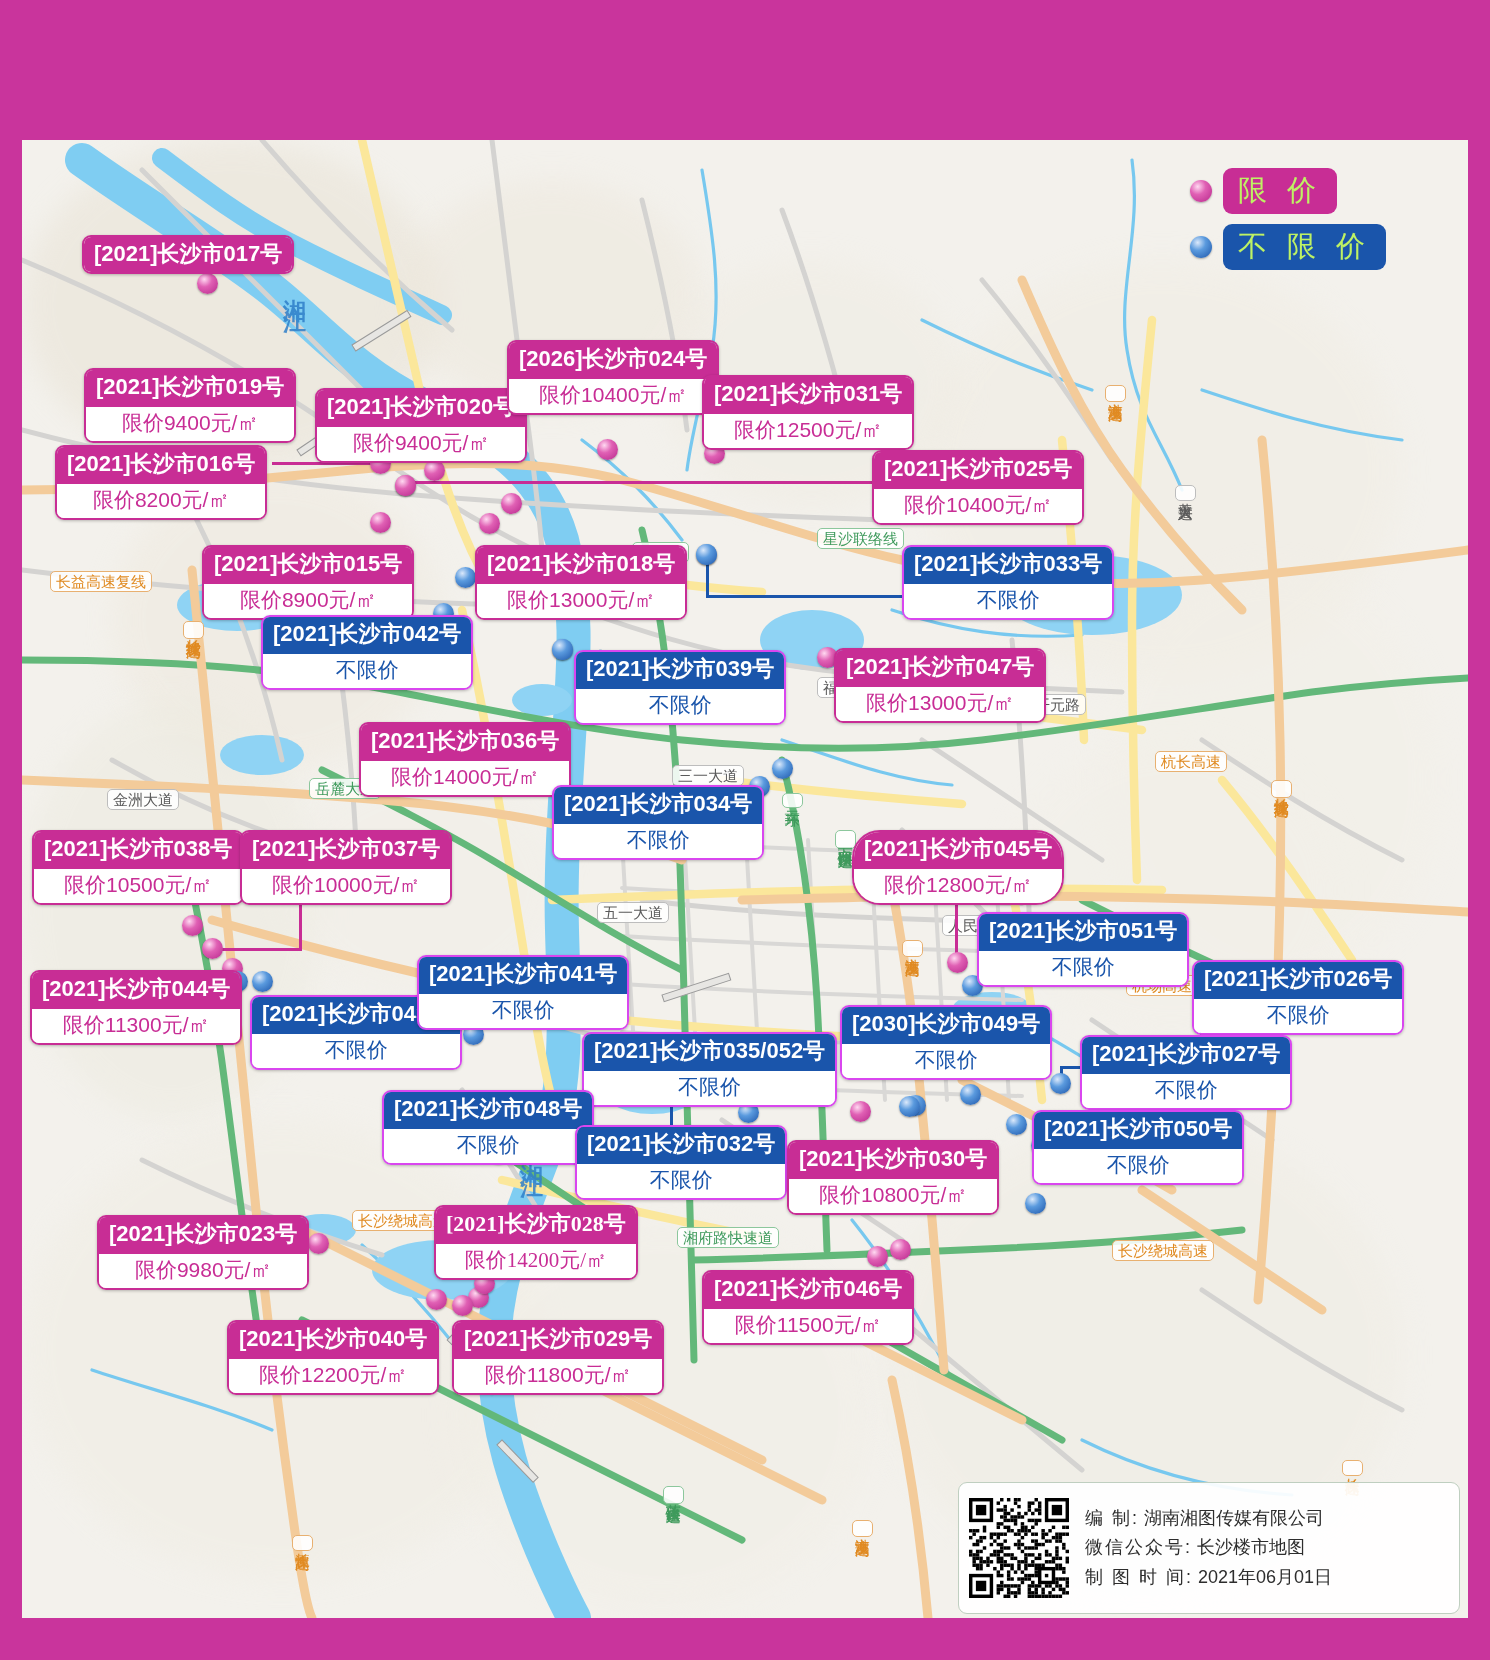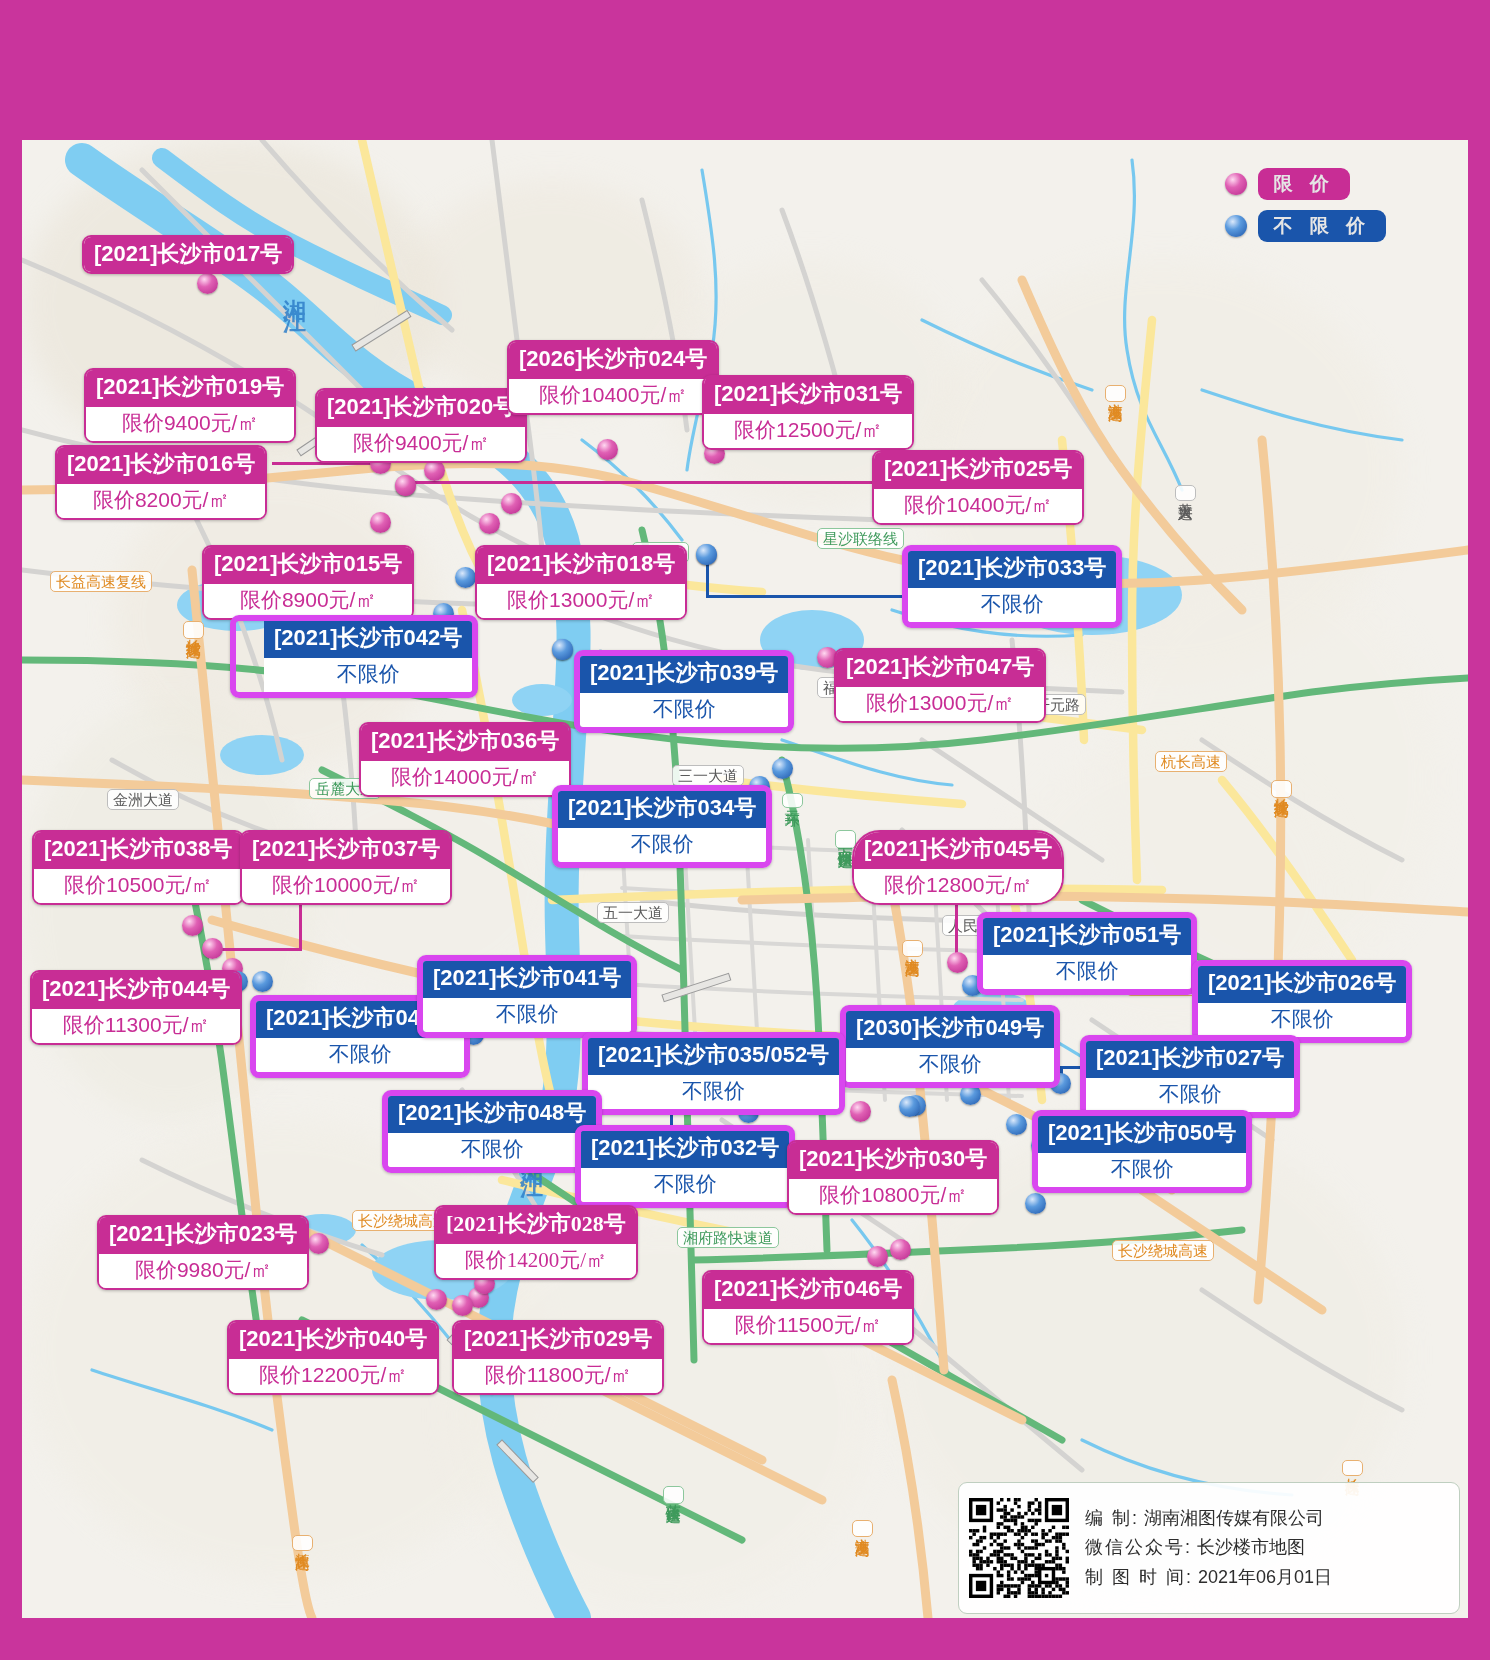--- a/index.html
+++ b/index.html
@@ -68,34 +68,34 @@
     font-size:22px;font-weight:bold;color:#ffffff;
     padding:4px 10px 5px;line-height:1.18;text-align:center;
   }
   .callout .bd{
     font-size:21px;padding:4px 10px 5px;line-height:1.18;text-align:center;
     background:#ffffff;
   }
   .callout.pink{border:2px solid #c82d95;box-shadow:0 1px 3px rgba(0,0,0,.25);}
   .callout.pink .hd{background:#c82d95;}
   .callout.pink .bd{color:#c82d95;border-top:2px solid #c82d95;}
-  .callout.blue{border:6px solid #d946ef;box-shadow:0 1px 3px rgba(0,0,0,.25);}
+  .callout.blue{border:2px solid #d946ef;box-shadow:0 1px 3px rgba(0,0,0,.25);}
   .callout.blue .hd{background:#1a55ab;}
   .callout.blue .bd{color:#1a55ab;border-top:2px solid #1a55ab;}
   .callout.solo .hd{border-radius:7px;}
 
   
   #legend{position:absolute;right:82px;top:28px;}
   .legrow{display:flex;align-items:center;margin-bottom:10px;}
   .legrow .dot{width:22px;height:22px;border-radius:50%;margin-right:11px;
     box-shadow:0 1px 2px rgba(0,0,0,.3);}
   .legrow .dot.pink{background:radial-gradient(circle at 35% 30%, #ffd9f1 0%, #e060b4 38%, #b8278c 100%);}
   .legrow .dot.blue{background:radial-gradient(circle at 35% 30%, #dbe9fb 0%, #5a9ade 38%, #1c54a8 100%);}
   .legchip{
-    font-size:19px;font-weight:bold;color:#e5e5e5;padding:3px 15px;border-radius:9px;
+    font-size:29px;font-weight:normal;color:#bef264;padding:3px 15px;border-radius:9px;
     letter-spacing:6px;
   }
   .legchip.pink{background:#c82d95;}
   .legchip.blue{background:#1a55ab;}
 
   
   #credit{
     position:absolute;right:8px;bottom:4px;width:502px;height:132px;
     background:rgba(255,255,255,.93);border:1px solid #bfcfc0;border-radius:9px;
     display:flex;align-items:center;padding:8px 10px;box-sizing:border-box;
@@ -375,21 +375,21 @@
           <div class="bd">限价8900元/㎡</div>
         </div>
         <div class="callout pink" style="left:437px;top:405px;margin-left:16px;">
           <div class="hd">[2021]长沙市018号</div>
           <div class="bd">限价13000元/㎡</div>
         </div>
         <div class="callout blue" style="left:880px;top:405px;">
           <div class="hd">[2021]长沙市033号</div>
           <div class="bd">不限价</div>
         </div>
-        <div class="callout blue" style="left:208px;top:475px;padding-left:28px;">
+        <div class="callout blue" style="left:239px;top:475px;">
           <div class="hd">[2021]长沙市042号</div>
           <div class="bd">不限价</div>
         </div>
         <div class="callout blue" style="left:552px;top:510px;">
           <div class="hd">[2021]长沙市039号</div>
           <div class="bd">不限价</div>
         </div>
         <div class="callout pink" style="left:812px;top:508px;">
           <div class="hd">[2021]长沙市047号</div>
           <div class="bd">限价13000元/㎡</div>

